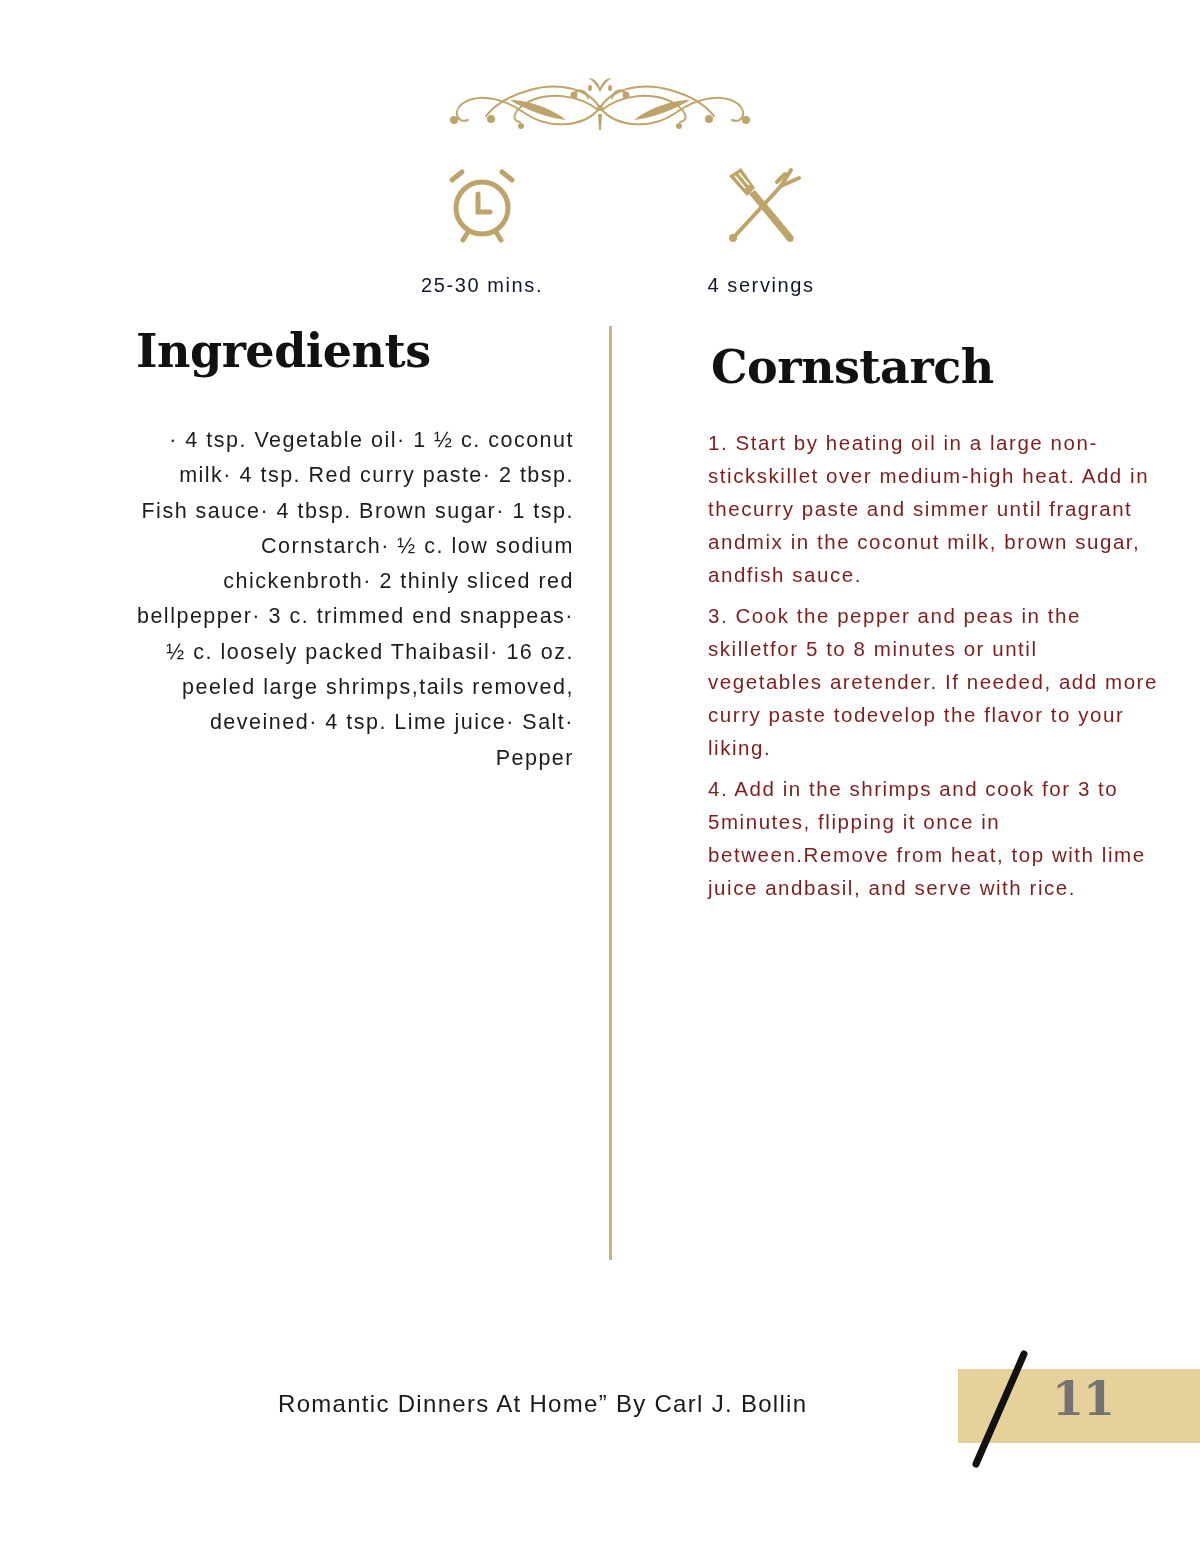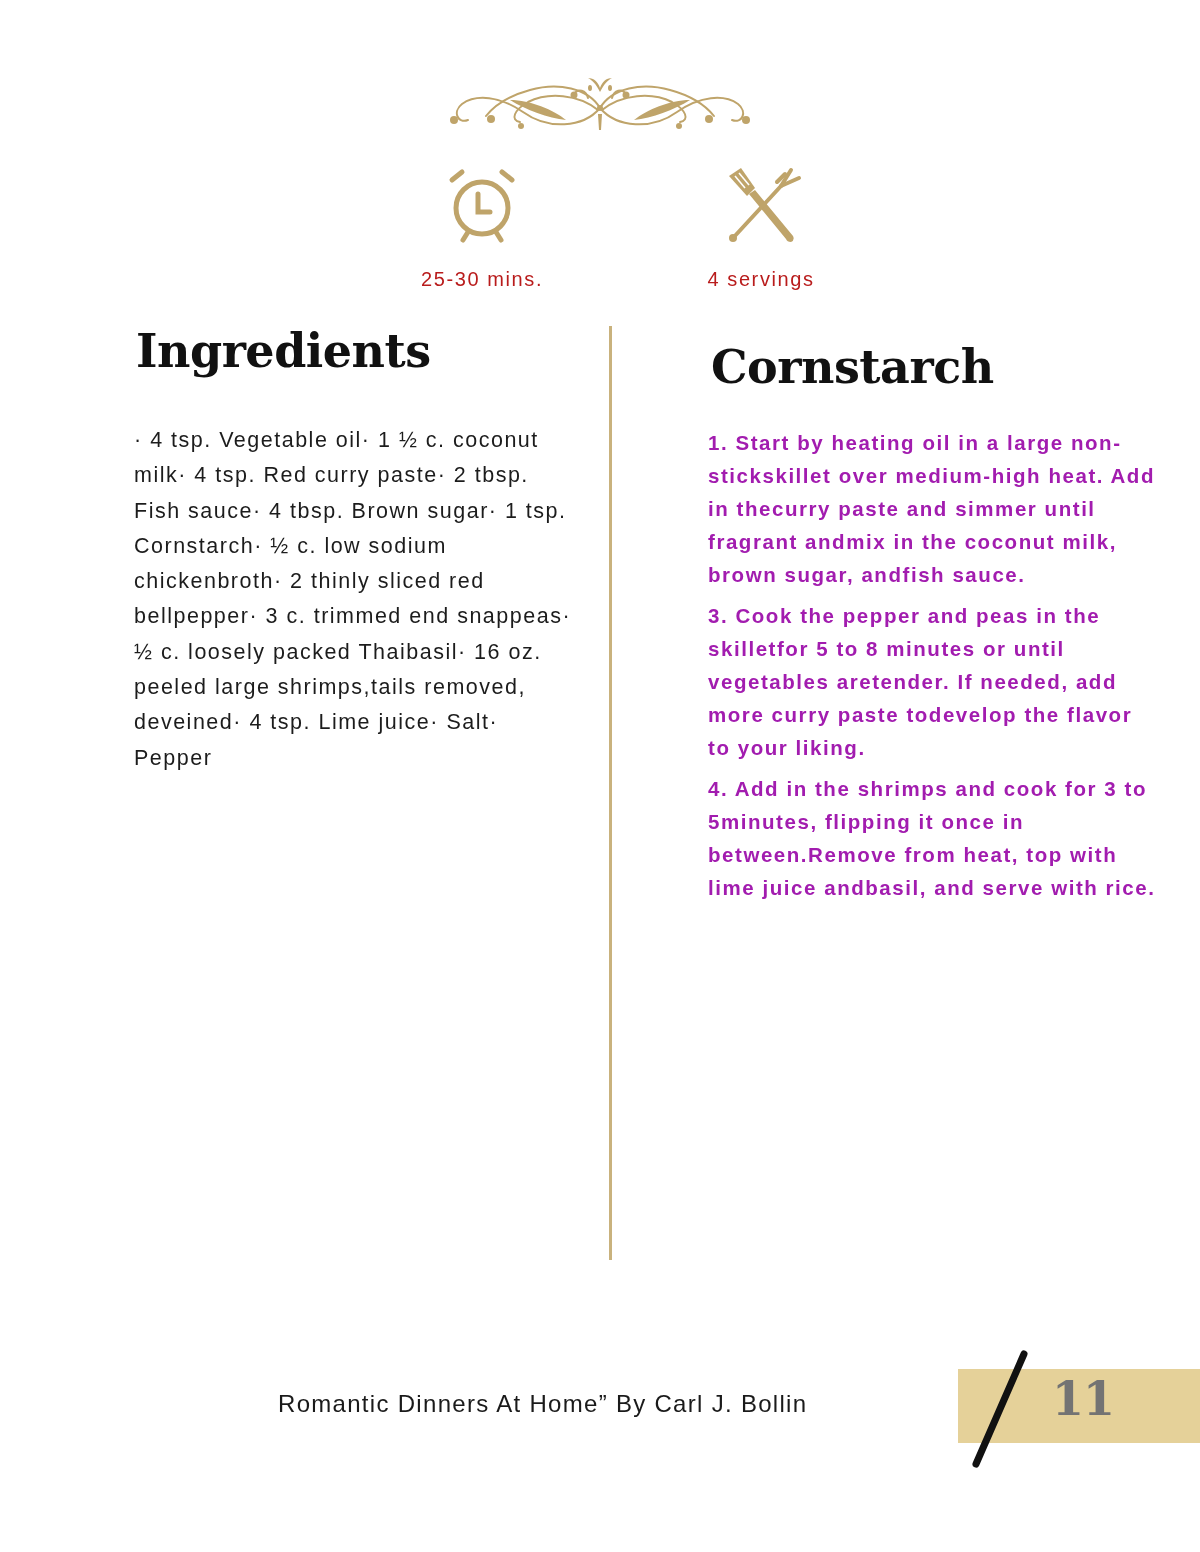--- a/index.html
+++ b/index.html
@@ -27,24 +27,24 @@
       text-align: center;
     }
     .meta-item .icon {
       display: block;
       margin: 0 auto;
     }
     .meta-time { left: 400px; top: 166px; width: 164px; }
     .meta-serv { left: 676px; top: 166px; width: 170px; }
     .meta-label {
       display: block;
-      margin-top: 24px;
+      margin-top: 30px;
       font-size: 20px;
       letter-spacing: 1.6px;
-      color: #b91c1c;
+      color: #0f172a;
     }
     .heading {
       position: absolute;
       font-family: "DejaVu Serif", "Liberation Serif", serif;
       font-weight: bold;
       font-size: 46px;
       letter-spacing: -0.5px;
       color: #111;
       margin: 0;
     }
@@ -61,34 +61,34 @@
     .ingredients-text {
       position: absolute;
       left: 134px;
       top: 423px;
       width: 440px;
       font-size: 21.5px;
       line-height: 35.3px;
       letter-spacing: 1.5px;
       color: #1c1c1c;
       margin: 0;
+      text-align: right;
     }
     .procedure {
       position: absolute;
       left: 708px;
       top: 426px;
       width: 450px;
     }
     .step {
       font-size: 20.5px;
       line-height: 33px;
       letter-spacing: 1.55px;
-      color: #a21caf;
+      color: #7f1d1d;
       margin: 0 0 8px 0;
-      font-weight: bold;
     }
     .footer-credit {
       position: absolute;
       left: 278px;
       top: 1390px;
       font-size: 24px;
       letter-spacing: 1.3px;
       color: #1a1a1a;
     }
     .page-band {

